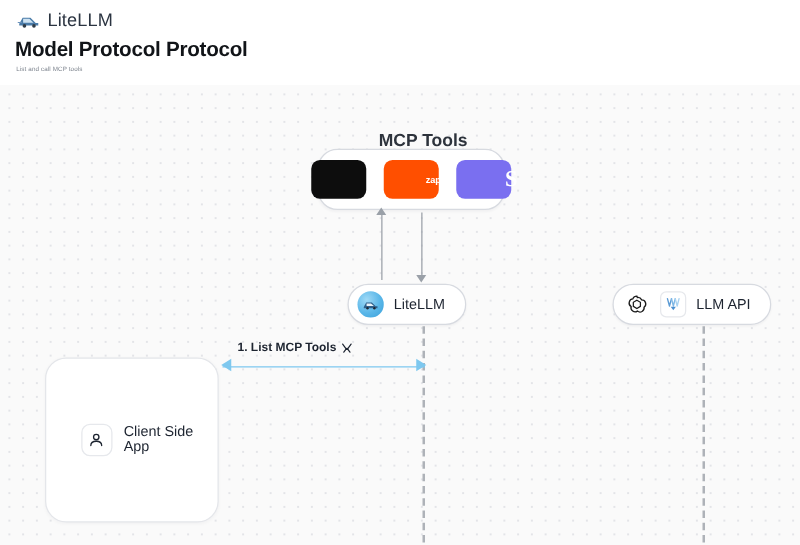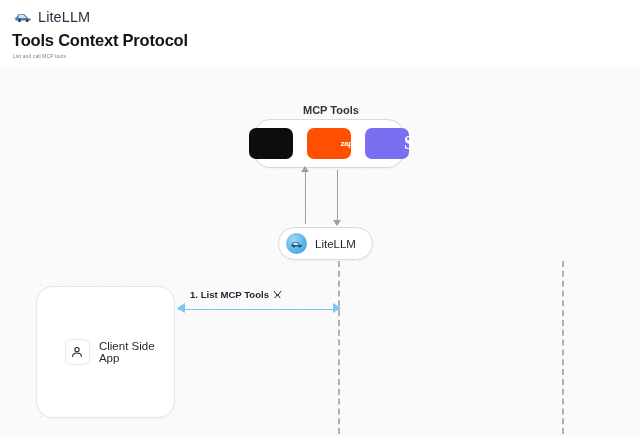--- a/index.html
+++ b/index.html
@@ -34,21 +34,21 @@
     position:absolute; left:0; top:68px; width:640px; height:368px;
     background-color:#fafafa;
     background-image:radial-gradient(#e3e4e8 0.9px, transparent 0.9px);
     background-size:11px 11px;
     background-position:2px 2px;
   }
 
   
   .mcp-label {
     position:absolute; left:303px; top:36px;
-    font-size:11px; font-weight:bold; color:#2d333c;
+    font-size:14px; font-weight:bold; color:#2d333c;
   }
   .mcp-box {
     position:absolute; left:254px; top:51px; width:150px; height:49px;
     background:#ffffff; border:1.3px solid #d7dae0; border-radius:16px;
     display:flex; align-items:center; justify-content:center; gap:14px;
     box-shadow:0 1px 2px rgba(16,24,40,.04);
   }
   .tool-ico { width:31px; height:31px; border-radius:7px;
     display:flex; align-items:center; justify-content:center;padding-left:44px; }
   .tool-lin { background:#0d0d0d; }
@@ -139,21 +139,21 @@
   .msg-dark .msg-text { color:#5c626b; }
   .msg-dark .head-l {
     left:-1px; border-top:5.5px solid transparent; border-bottom:5.5px solid transparent;
     border-right:8px solid #31363d;
   }
   .msg-dark .head-r {
     right:-1px; border-top:5.5px solid transparent; border-bottom:5.5px solid transparent;
     border-left:8px solid #31363d;
   }
 
-  .msg1 { left:178px; top:232px; width:162px;font-weight:bold; }
+  .msg1 { left:178px; top:216px; width:162px;font-weight:bold; }
   .msg2 { left:175px; top:279px; width:390px; }
   .msg3 { left:178px; top:311px; width:162px; }
 
   .wrench { width:9px; height:9px; display:block; }
 </style>
 </head>
 <body>
 
 <div id="app">
 
@@ -163,21 +163,21 @@
         <path d="M2 12 L6 5 L15 5 L21 11 L24 11 L24 14 L2 14 Z" fill="#4a7ba8"></path>
         <path d="M6.5 6.2 L13.8 6.2 L18.4 10.6 L6.5 10.6 Z" fill="#cfe3f2"></path>
         <circle cx="8" cy="14.4" r="2.1" fill="#2f3b46"></circle>
         <circle cx="19" cy="14.4" r="2.1" fill="#2f3b46"></circle>
         <path d="M0 10.5 L5 10.5" stroke="#6b93bc" stroke-width="1.2" fill="none"></path>
       </svg>
     </span>
     <span class="brand-name">LiteLLM</span>
   </div>
 
-  <div class="page-title">Tools Context Protocol</div>
+  <div class="page-title">Model Protocol Protocol</div>
   <div class="page-subtitle">List and call MCP tools</div>
 
   <div class="canvas">
 
     <div class="mcp-label">MCP Tools</div>
 
     <div class="mcp-box">
       <span class="tool-ico tool-lin">
         <svg width="17" height="15" viewBox="0 0 20 17">
           <path d="M10 2 L18 15 L2 15 Z" fill="none" stroke="#b9ff2e" stroke-width="2.4" stroke-linejoin="round"></path>
@@ -198,20 +198,37 @@
         <svg width="13" height="10" viewBox="0 0 26 18">
           <path d="M2 12 L6 5 L15 5 L21 11 L24 11 L24 14 L2 14 Z" fill="#2f5f8a"></path>
           <path d="M6.5 6.4 L13.6 6.4 L18.2 10.6 L6.5 10.6 Z" fill="#eaf4fb"></path>
           <circle cx="8" cy="14.2" r="1.9" fill="#1d2733"></circle>
           <circle cx="19" cy="14.2" r="1.9" fill="#1d2733"></circle>
         </svg>
       </span>
       <span class="node-label">LiteLLM</span>
     </div>
 
+    <div class="node node-llmapi">
+      <span class="chip" style="border:none;">
+        <svg width="17" height="17" viewBox="0 0 24 24">
+          <path d="M12 2.6c-2.1 0-3.9 1.3-4.6 3.2-2 .2-3.6 1.7-4 3.6-.5 2 .4 4 2.1 5-.5 1.9.2 3.9 1.8 5.1 1.6 1.2 3.7 1.2 5.3.1 1.5 1.2 3.6 1.4 5.3.4 1.7-1 2.6-2.9 2.2-4.8 1.6-1.2 2.3-3.2 1.7-5.1-.6-1.9-2.4-3.2-4.4-3.2-.9-1.9-2.9-3-4.9-2.7z" fill="none" stroke="#1c1c1c" stroke-width="1.5"></path>
+          <path d="M12 7.3 L16 9.6 L16 14.3 L12 16.6 L8 14.3 L8 9.6 Z" fill="none" stroke="#1c1c1c" stroke-width="1.4"></path>
+        </svg>
+      </span>
+      <span class="chip">
+        <svg width="13" height="13" viewBox="0 0 20 20">
+          <path d="M3 3 L5.5 12 L8 3" fill="none" stroke="#5b9bd5" stroke-width="1.7" stroke-linecap="round" stroke-linejoin="round"></path>
+          <path d="M8 3 L10.3 12 L12.6 3" fill="none" stroke="#7fb8e6" stroke-width="1.7" stroke-linecap="round" stroke-linejoin="round"></path>
+          <path d="M12.6 3 L15 12 L17.3 3" fill="none" stroke="#a9d2f0" stroke-width="1.7" stroke-linecap="round" stroke-linejoin="round"></path>
+          <path d="M7 13 L10.2 17.2 L13.4 13" fill="#4a8fd0"></path>
+        </svg>
+      </span>
+      <span class="node-label">LLM API</span>
+    </div>
 
     <div class="lifeline ll-litellm"></div>
     <div class="lifeline ll-llmapi"></div>
 
     <div class="client-box">
       <span class="client-ico">
         <svg width="14" height="14" viewBox="0 0 20 20">
           <circle cx="10" cy="6.6" r="3.1" fill="none" stroke="#1d2430" stroke-width="1.5"></circle>
           <path d="M3.8 16.4c0-3.4 2.8-5 6.2-5s6.2 1.6 6.2 5" fill="none" stroke="#1d2430" stroke-width="1.5" stroke-linecap="round"></path>
         </svg>

